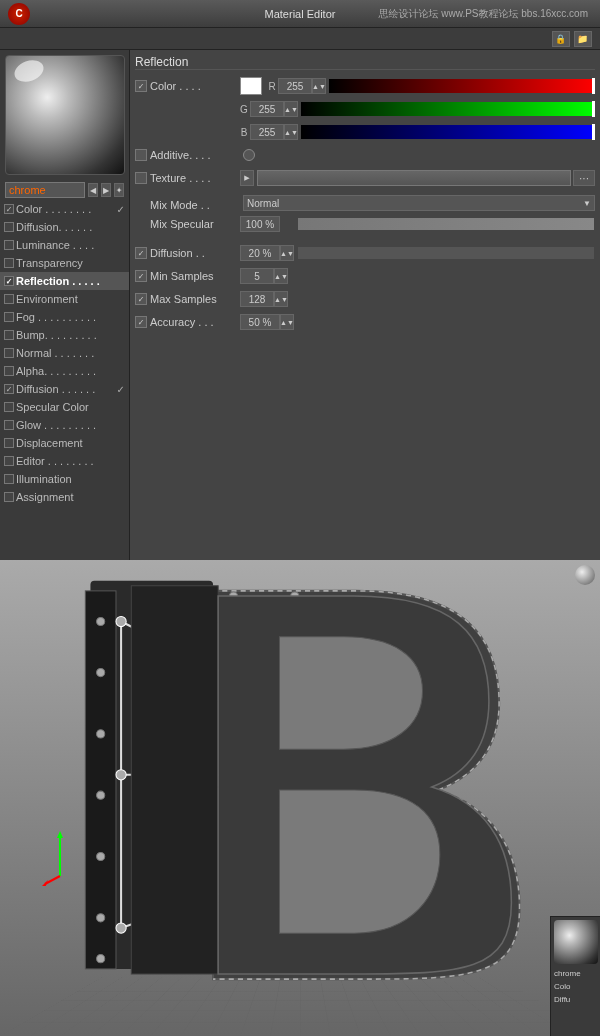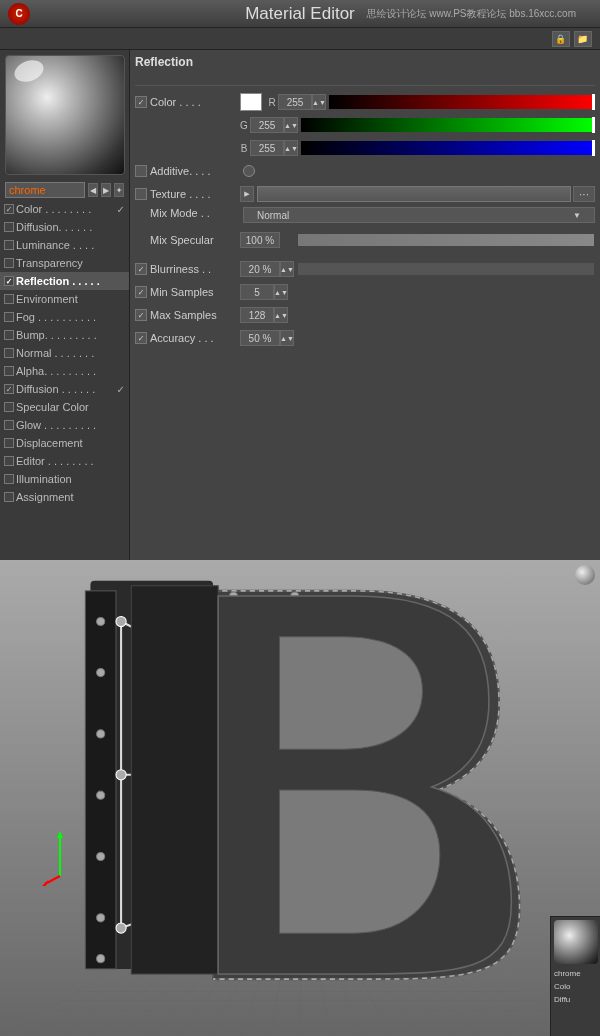--- a/index.html
+++ b/index.html
@@ -17,22 +17,22 @@
     }
     .title-bar-logo {
       position: absolute;
       left: 8px;
       width: 22px; height: 22px;
       background: radial-gradient(circle, #cc2200, #880000);
       border-radius: 50%;
       display: flex; align-items: center; justify-content: center;
       color: #fff; font-weight: bold; font-size: 10px;
     }
-    .title-bar-text { color: #ddd; font-size: 17px; }
-    .title-bar-right { position: absolute; right: 24px; font-size: 10px; color: #aaa; }
+    .title-bar-text { color: #ddd; font-size: 11px; }
+    .title-bar-right { position: absolute; right: 12px; font-size: 10px; color: #aaa; }
 
     
     .icons-bar {
       background: #3c3c3c;
       height: 22px;
       display: flex;
       align-items: center;
       justify-content: flex-end;
       padding-right: 8px;
       border-bottom: 1px solid #222;
@@ -141,25 +141,25 @@
     
     .right-panel {
       flex: 1;
       background: #444;
       padding: 5px;
       overflow-y: auto;
     }
 
     .section-title {
       font-size: 12px;
-      font-weight: bold;
+      font-weight: normal;
       color: #ddd;
       margin-bottom: 6px;
       border-bottom: 1px solid #555;
-      padding-bottom: 16px;
+      padding-bottom: 0;
     }
 
     .prop-row {
       display: flex;
       align-items: center;
       margin-bottom: 3px;
       height: 20px;
     }
     .prop-checkbox {
       width: 12px; height: 12px;
@@ -281,32 +281,32 @@
       width: 22px; height: 16px;
       background: #555;
       border: 1px solid #666;
       display: flex; align-items: center; justify-content: center;
       font-size: 10px; color: #ccc; cursor: pointer;
       margin-left: 2px;
     }
 
     .mixmode-row {
       display: flex;
-      align-items: flex-start;
+      align-items: flex-end;
       margin-bottom: 3px;
       height: 20px;
     }
     .mixmode-dropdown {
       flex: 1;
       height: 16px;
       background: #555;
       border: 1px solid #666;
       color: #ccc;
       font-size: 10px;
-      padding: 0 13px;
+      padding: 0 3px;
       margin-left: 3px;
       display: flex; align-items: center;
     }
     .dropdown-arrow {
       margin-left: auto;
       font-size: 8px;
     }
 
     .mix-strength-bar {
       flex: 1;
@@ -556,21 +556,21 @@
       <div class="spin-btn" style="visibility:hidden;"></div>
       <div class="mix-strength-bar">
         <div class="mix-strength-fill"></div>
       </div>
     </div>
 
     <div class="divider"></div>
 
     <div class="prop-row">
       <div class="prop-checkbox">✓</div>
-      <span class="prop-label">Blurriness . .</span>
+      <span class="prop-label">Diffusion . .</span>
       <input class="percent-field" type="text" value="20 %" style="">
       <div class="spin-btn">▲▼</div>
       <div class="blur-bar"></div>
     </div>
 
     <div class="prop-row">
       <div class="prop-checkbox">✓</div>
       <span class="prop-label">Min Samples</span>
       <input class="number-field" type="text" value="5" style="">
       <div class="spin-btn">▲▼</div>

